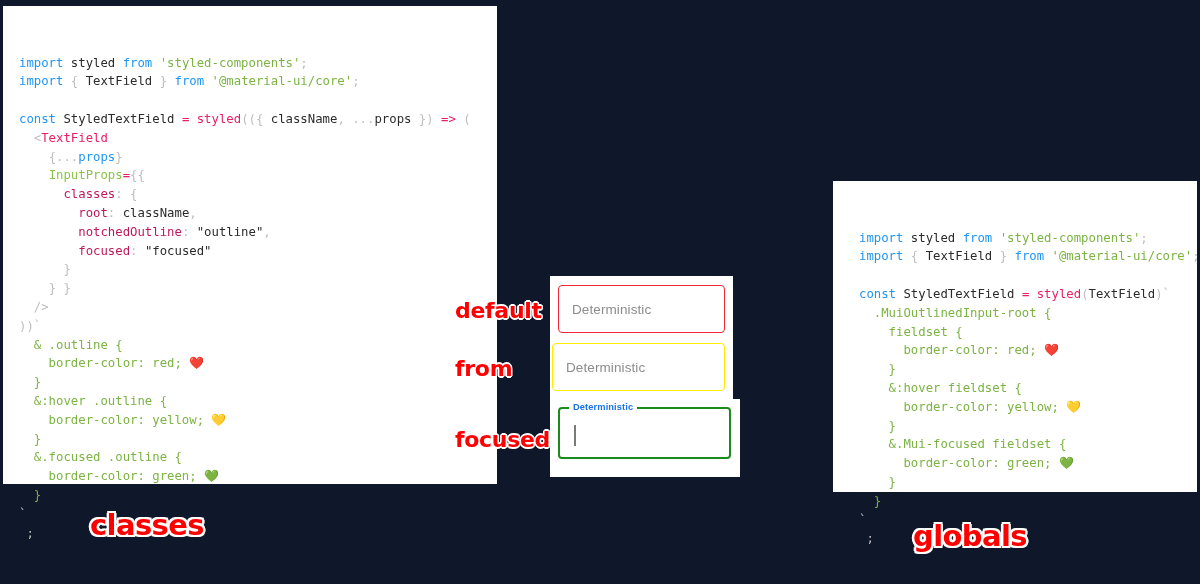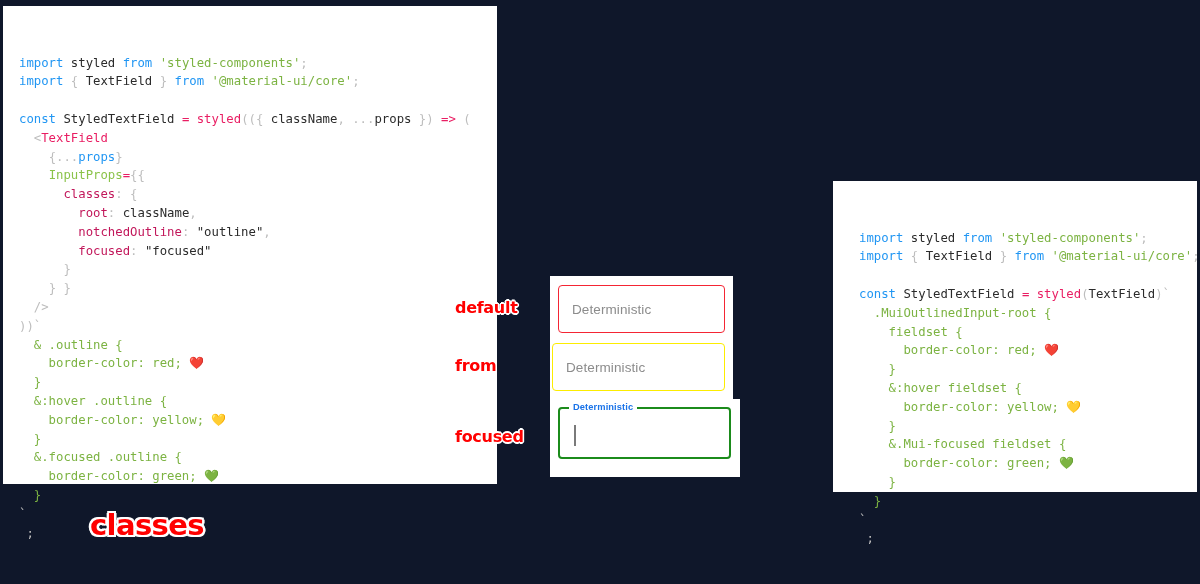--- a/index.html
+++ b/index.html
@@ -152,21 +152,21 @@
     position: absolute;
     font-family: "DejaVu Sans", sans-serif;
     font-weight: 700;
     color: #ff0000;
     -webkit-text-stroke: 0px;
     text-shadow:
        1.6px 0 0 #fff, -1.6px 0 0 #fff, 0 1.6px 0 #fff, 0 -1.6px 0 #fff,
        1.2px 1.2px 0 #fff, -1.2px 1.2px 0 #fff, 1.2px -1.2px 0 #fff, -1.2px -1.2px 0 #fff;
     white-space: nowrap;
   }
-  .anno-state { font-size: 16px; letter-spacing: -0.3px; }
+  .anno-state { font-size: 22px; letter-spacing: -0.3px; }
   #anno-default { left: 455px; top: 298px; }
   #anno-hover   { left: 455px; top: 356px; }
   #anno-focused { left: 455px; top: 427px; }
 
   .anno-big { font-size: 29px; letter-spacing: -0.6px;
     text-shadow:
        2.4px 0 0 #fff, -2.4px 0 0 #fff, 0 2.4px 0 #fff, 0 -2.4px 0 #fff,
        1.8px 1.8px 0 #fff, -1.8px 1.8px 0 #fff, 1.8px -1.8px 0 #fff, -1.8px -1.8px 0 #fff;
   }
   #anno-classes { left: 90px; top: 508px; }
@@ -199,14 +199,15 @@
       <span id="tf-focused-notch">Deterministic</span>
       <span id="tf-caret"></span>
     </div>
   </div>
 
   <div class="anno anno-state" id="anno-default">default</div>
   <div class="anno anno-state" id="anno-hover">from</div>
   <div class="anno anno-state" id="anno-focused">focused</div>
 
   <div class="anno anno-big" id="anno-classes">classes</div>
+  <div class="anno anno-big" id="anno-globals">globals</div>
 
 </div>
 
 </body></html>

